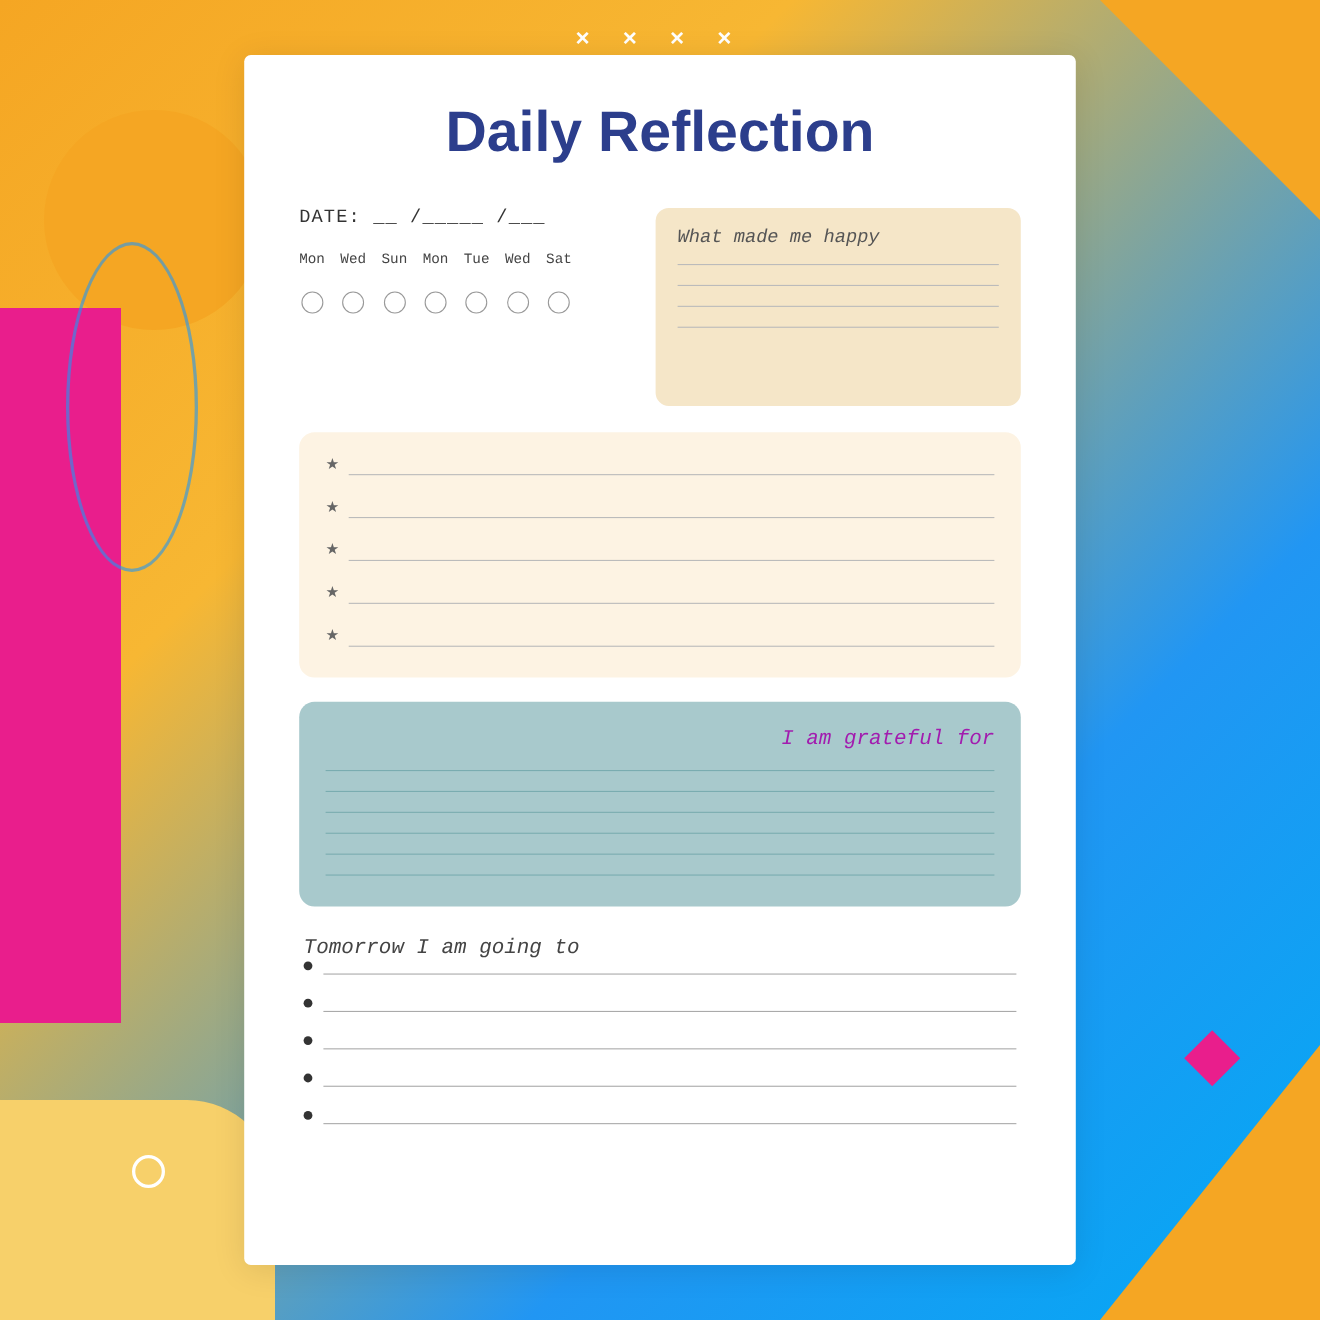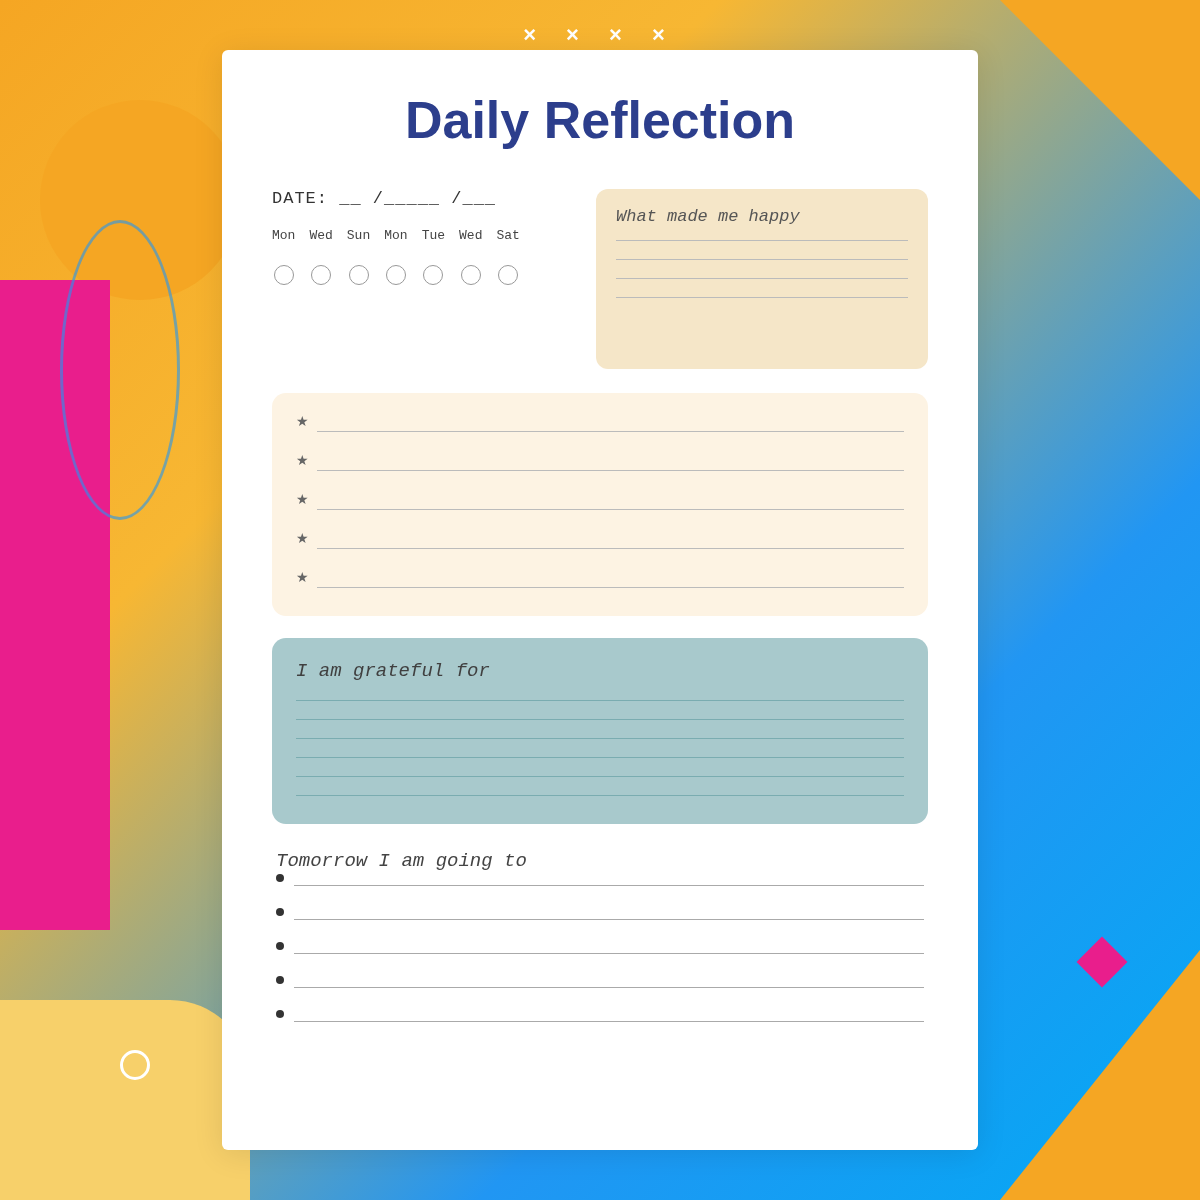--- a/index.html
+++ b/index.html
@@ -231,21 +231,22 @@
 
     
     .grateful-section {
       background: #a8c9cc;
       border-radius: 14px;
       padding: 22px 24px 28px 24px;
       margin-bottom: 26px;
     }
 
     .grateful-section .section-title {
-      color: #404040;
+      color: #a21caf;
+      text-align: right;
     }
 
     .grateful-section .write-line {
       border-bottom: 1.5px solid #7aacb0;
     }
 
     
     .tomorrow-section {
       padding: 0 4px;
     }

